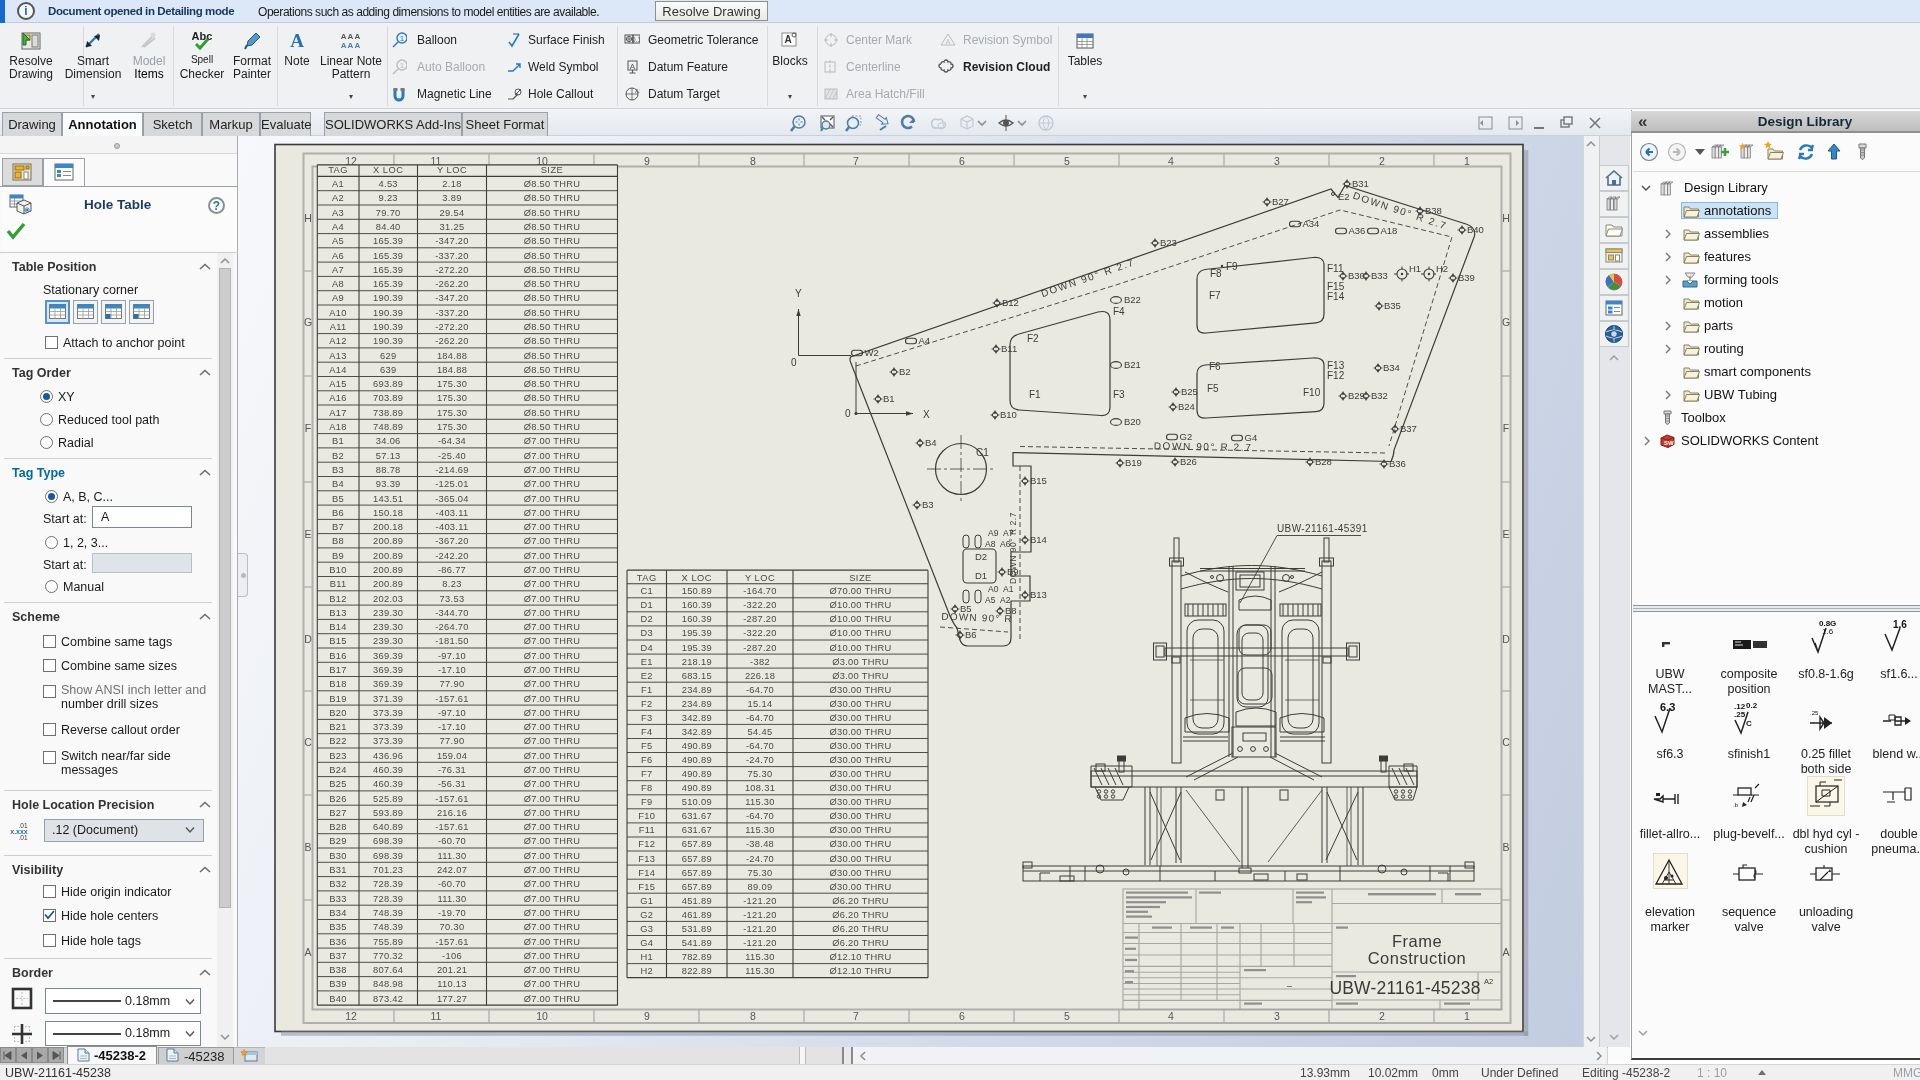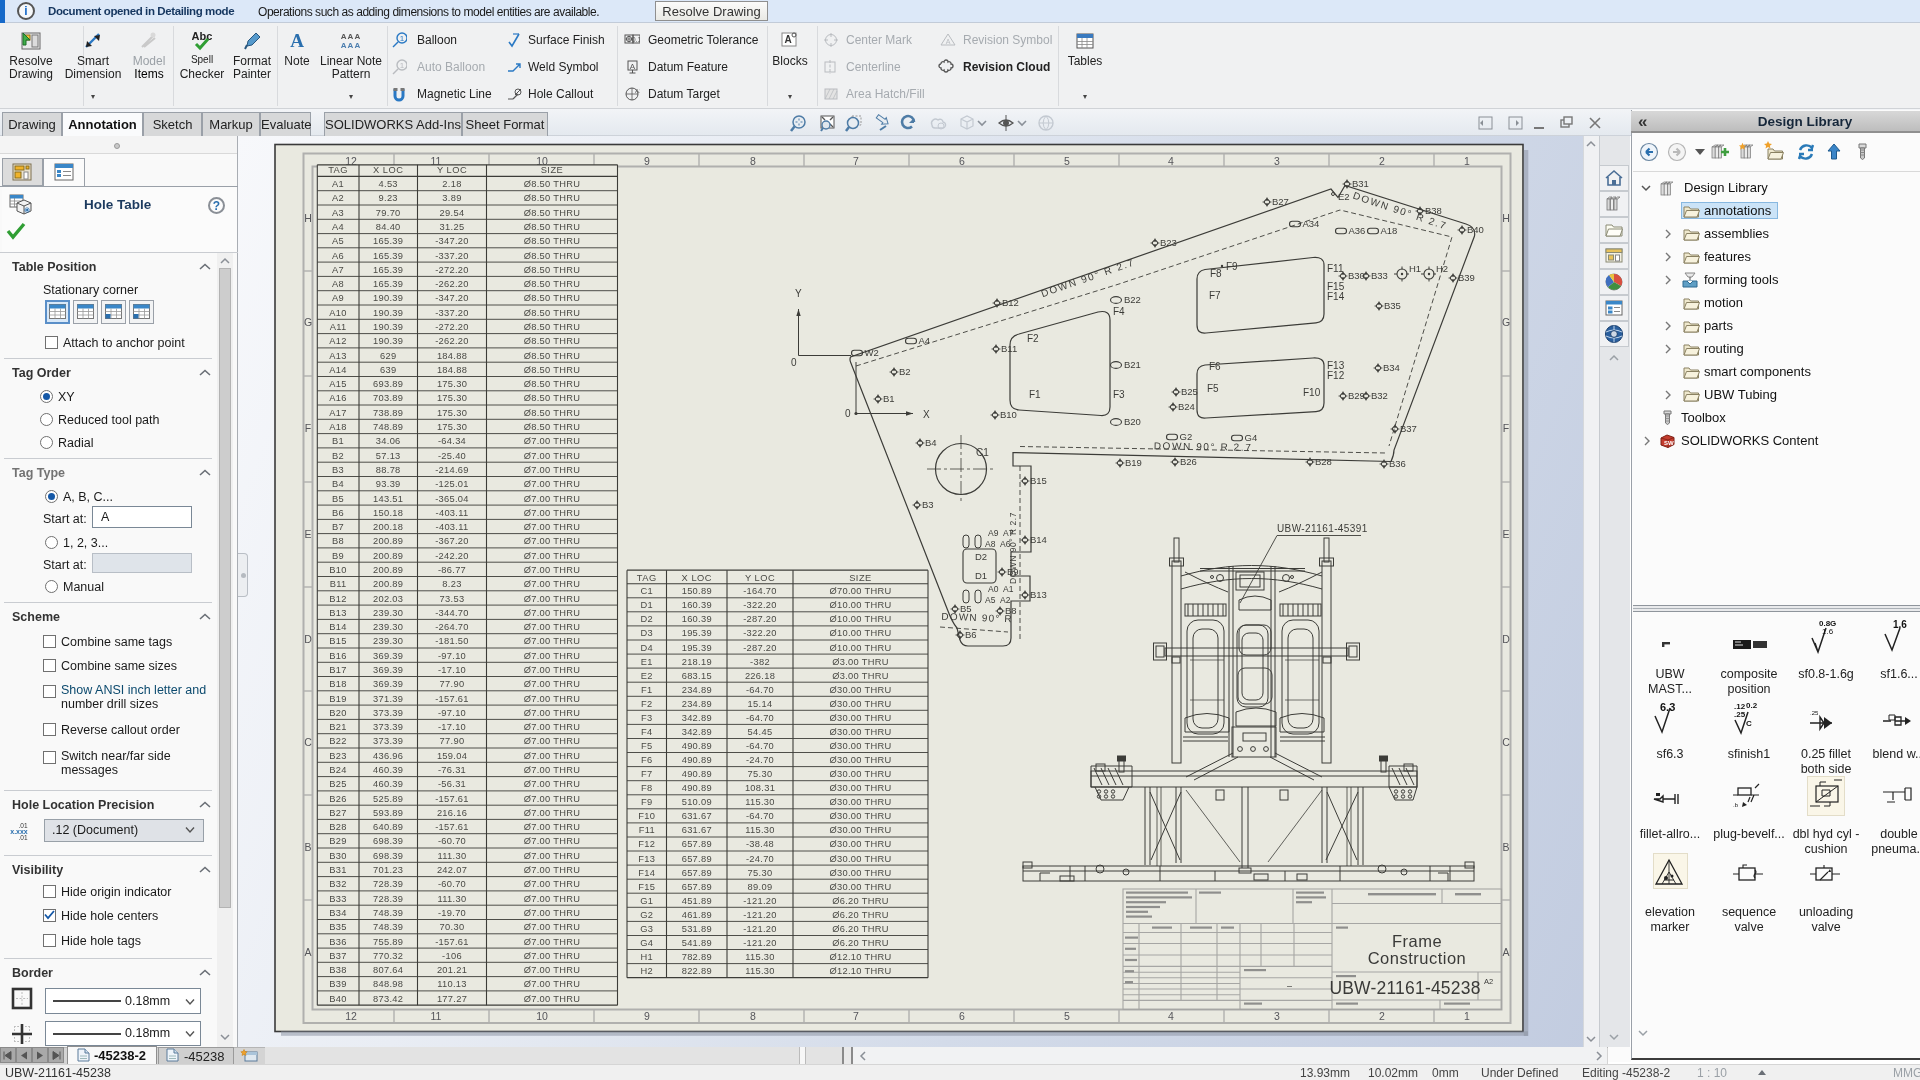--- a/index.html
+++ b/index.html
@@ -1269,21 +1269,21 @@
     <path d="M2,7 l5,-4.5 l5,4.5" fill="none" stroke="#6a6f76" stroke-width="1.6"></path>
   </svg>
 <div class="abs" style="left:40px;top:390px;width:13px;height:13px;background:#fff;border:1px solid #707070;border-radius:50%;"></div>
 <div class="abs" style="left:43px;top:393px;width:7px;height:7px;background:#1558a7;border-radius:50%;"></div>
 <div class="txt" style="left:58px;top:390px;font-size:12.5px;color:#1a1a1a;">XY</div>
 <div class="abs" style="left:40px;top:413px;width:13px;height:13px;background:#fff;border:1px solid #707070;border-radius:50%;"></div>
 <div class="txt" style="left:58px;top:413px;font-size:12.5px;color:#1a1a1a;">Reduced tool path</div>
 <div class="abs" style="left:40px;top:436px;width:13px;height:13px;background:#fff;border:1px solid #707070;border-radius:50%;"></div>
 <div class="txt" style="left:58px;top:436px;font-size:12.5px;color:#1a1a1a;">Radial</div>
 <div class="abs" style="left:4px;top:458px;width:208px;height:1px;background:#c9ccd1;"></div>
-<div class="txt" style="left:12px;top:466px;font-size:12.5px;font-weight:bold;color:#737373;">Tag Type</div>
+<div class="txt" style="left:12px;top:466px;font-size:12.5px;font-weight:bold;color:#0369a1;">Tag Type</div>
 <svg class="abs" style="left:198px;top:468px;" width="14" height="10" viewBox="0 0 14 10">
     <path d="M2,7 l5,-4.5 l5,4.5" fill="none" stroke="#6a6f76" stroke-width="1.6"></path>
   </svg>
 <div class="abs" style="left:45px;top:490px;width:13px;height:13px;background:#fff;border:1px solid #707070;border-radius:50%;"></div>
 <div class="abs" style="left:48px;top:493px;width:7px;height:7px;background:#1558a7;border-radius:50%;"></div>
 <div class="txt" style="left:63px;top:490px;font-size:12.5px;color:#1a1a1a;">A, B, C...</div>
 <div class="txt" style="left:43px;top:512px;font-size:12.5px;color:#1a1a1a;">Start at:</div>
 <div class="abs" style="left:92px;top:506px;width:100px;height:22px;background:#fff;border:1px solid #7a8896;"></div>
 <div class="txt" style="left:101px;top:510px;font-size:12.5px;color:#1a1a1a;">A</div>
 <div class="abs" style="left:45px;top:536px;width:13px;height:13px;background:#fff;border:1px solid #707070;border-radius:50%;"></div>
@@ -1295,21 +1295,21 @@
 <div class="abs" style="left:4px;top:602px;width:208px;height:1px;background:#c9ccd1;"></div>
 <div class="txt" style="left:12px;top:610px;font-size:12.5px;font-weight:bold;color:#333;">Scheme</div>
 <svg class="abs" style="left:198px;top:612px;" width="14" height="10" viewBox="0 0 14 10">
     <path d="M2,7 l5,-4.5 l5,4.5" fill="none" stroke="#6a6f76" stroke-width="1.6"></path>
   </svg>
 <div class="abs" style="left:43px;top:635px;width:13px;height:13px;background:#fff;border:1px solid #707070;"></div>
 <div class="txt" style="left:61px;top:635px;font-size:12.5px;color:#1a1a1a;">Combine same tags</div>
 <div class="abs" style="left:43px;top:659px;width:13px;height:13px;background:#fff;border:1px solid #707070;"></div>
 <div class="txt" style="left:61px;top:659px;font-size:12.5px;color:#1a1a1a;">Combine same sizes</div>
 <div class="abs" style="left:43px;top:685px;width:13px;height:13px;background:#fff;border:1px solid #707070;"></div>
-<div class="txt" style="left:61px;top:683px;font-size:12.5px;color:#0c4a6e;">Show ANSI inch letter and</div>
+<div class="txt" style="left:61px;top:683px;font-size:12.5px;color:#737373;">Show ANSI inch letter and</div>
 <div class="txt" style="left:61px;top:697px;font-size:12.5px;color:#1a1a1a;">number drill sizes</div>
 <div class="abs" style="left:43px;top:723px;width:13px;height:13px;background:#fff;border:1px solid #707070;"></div>
 <div class="txt" style="left:61px;top:723px;font-size:12.5px;color:#1a1a1a;">Reverse callout order</div>
 <div class="abs" style="left:43px;top:751px;width:13px;height:13px;background:#fff;border:1px solid #707070;"></div>
 <div class="txt" style="left:61px;top:749px;font-size:12.5px;color:#1a1a1a;">Switch near/far side</div>
 <div class="txt" style="left:61px;top:763px;font-size:12.5px;color:#1a1a1a;">messages</div>
 <div class="abs" style="left:4px;top:790px;width:208px;height:1px;background:#c9ccd1;"></div>
 <div class="txt" style="left:12px;top:798px;font-size:12.5px;font-weight:bold;color:#333;">Hole Location Precision</div>
 <svg class="abs" style="left:198px;top:800px;" width="14" height="10" viewBox="0 0 14 10">
     <path d="M2,7 l5,-4.5 l5,4.5" fill="none" stroke="#6a6f76" stroke-width="1.6"></path>

